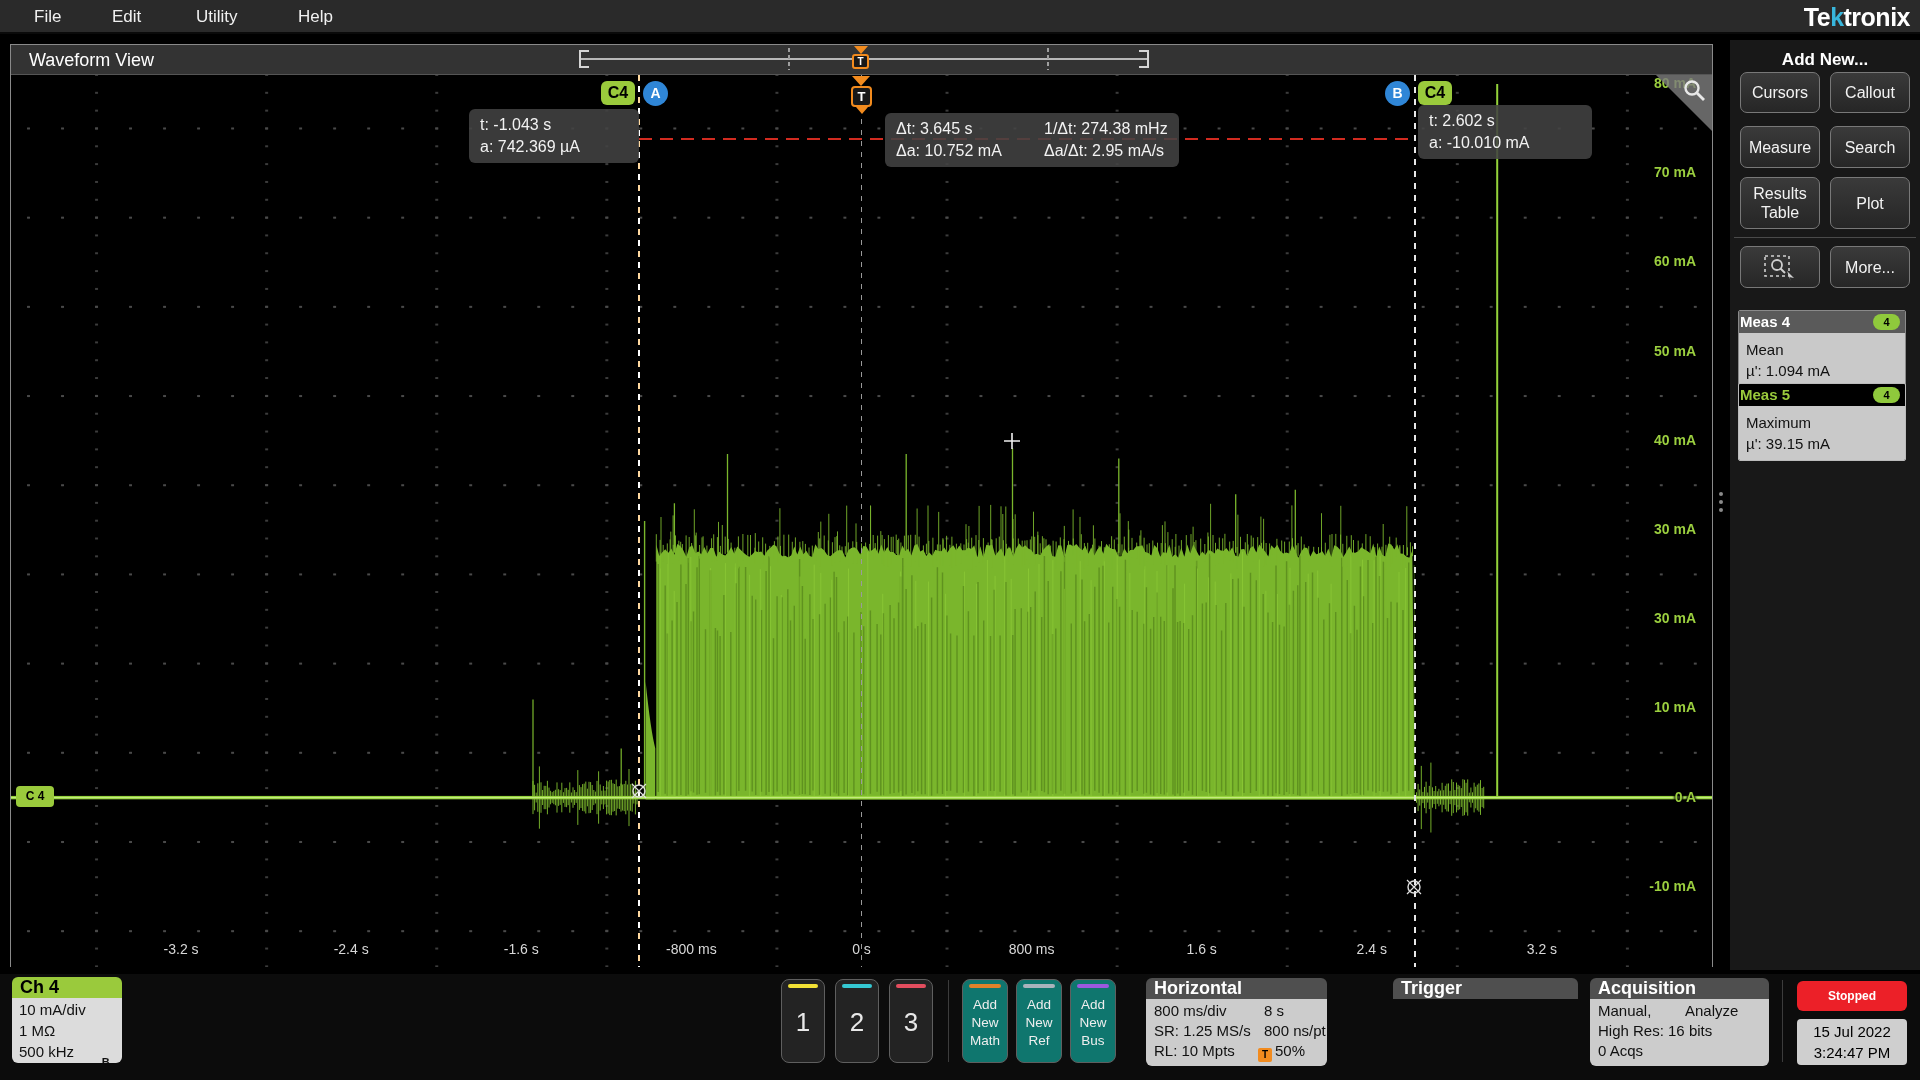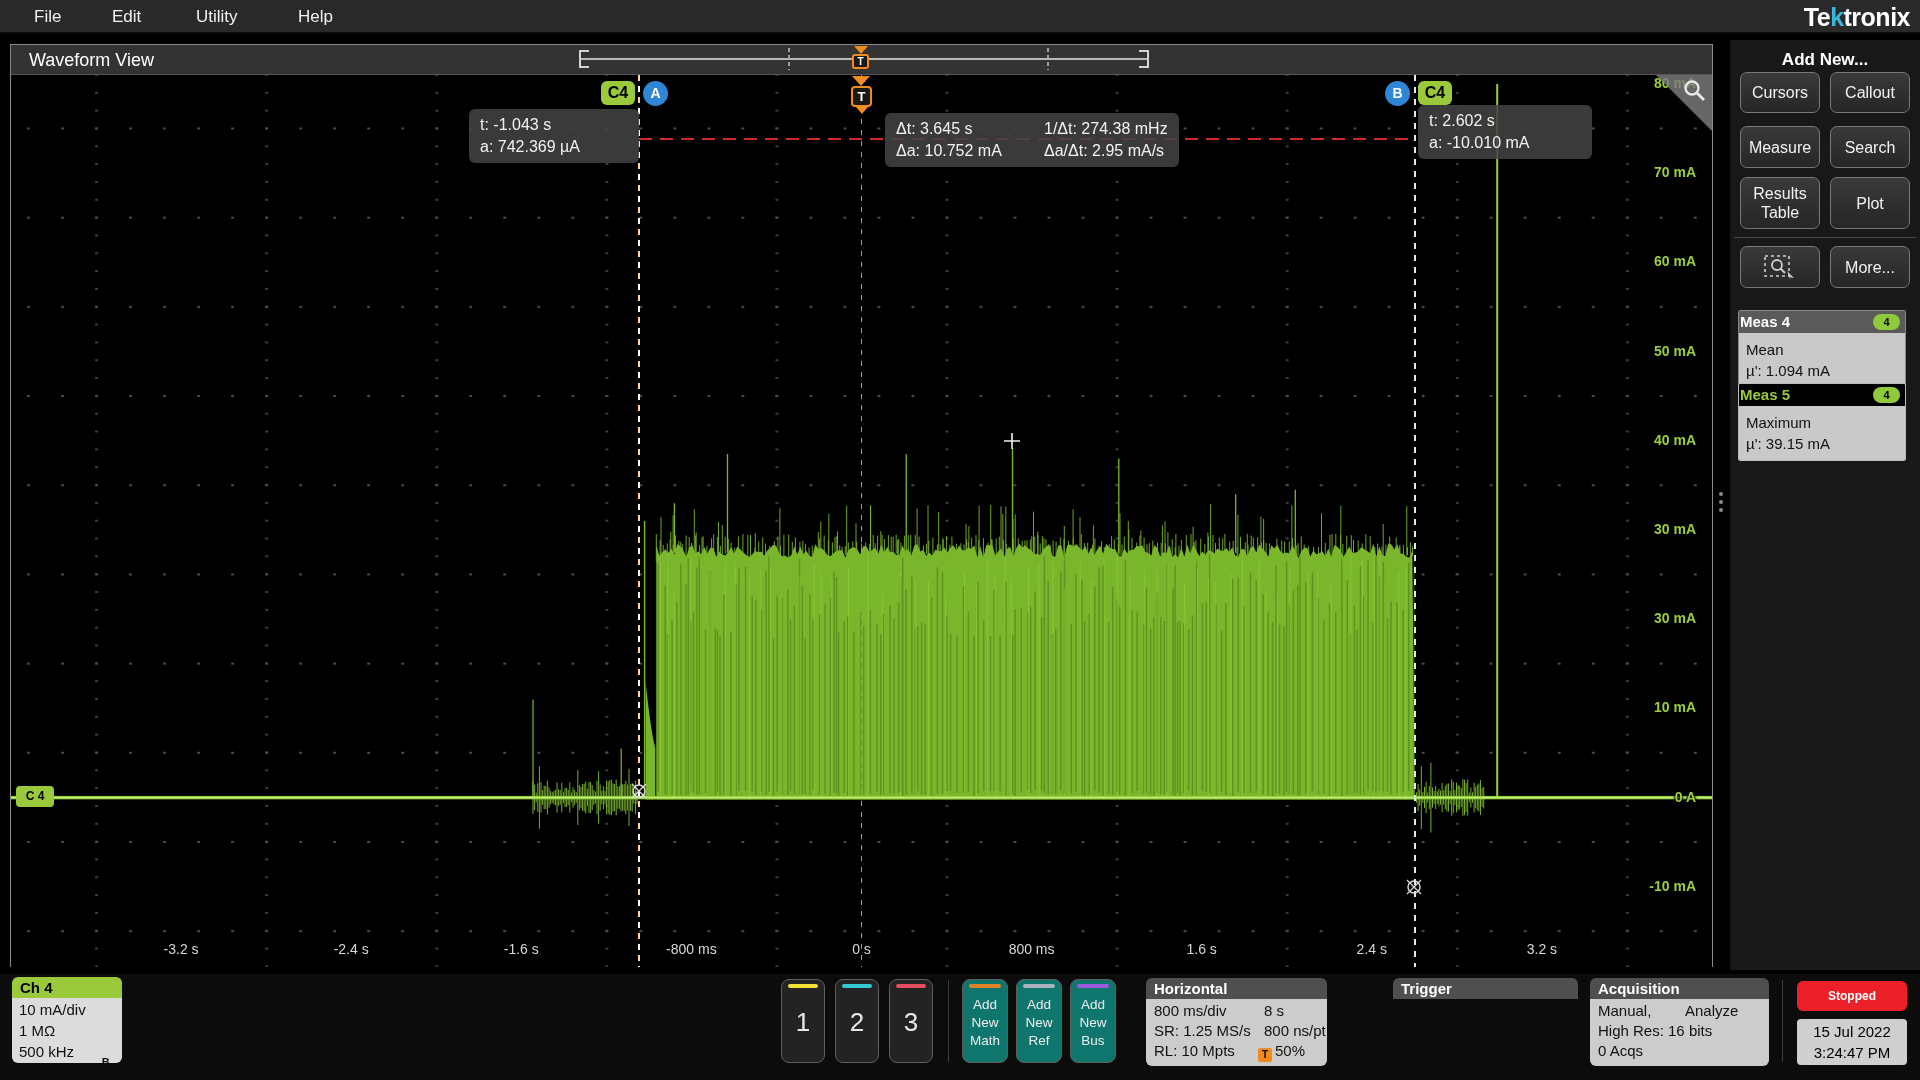--- a/index.html
+++ b/index.html
@@ -104,21 +104,21 @@
 
   .meas-box { position:absolute; left:8px; width:168px; border:1px solid #8a8a8a; border-radius:2px; overflow:hidden; }
   .meas-hdr { position:relative; height:22px; color:#fff; font-size:15px; font-weight:bold; padding-left:1px; line-height:22px; }
   .meas-pill { position:absolute; right:5px; top:3px; width:27px; height:16px; background:#8fc93c; border-radius:8px;
                color:#000; font-size:11px; font-weight:bold; text-align:center; line-height:16px; }
   .meas-body { background:#c9c9c9; color:#111; font-size:15px; line-height:21px; padding:6px 7px; }
 
   
   #bottombar { position:absolute; left:0; top:974px; width:1920px; height:106px; background:#0c0c0c; }
   .bb-panel { position:absolute; border-radius:6px; overflow:hidden; }
-  .bb-hdr { height:21px; background:#4f4f4f; color:#fff; font-size:15px; font-weight:600; padding-left:8px; line-height:21px; }
+  .bb-hdr { height:21px; background:#4f4f4f; color:#fff; font-size:18px; font-weight:600; padding-left:8px; line-height:21px; }
   .bb-body { position:relative; background:#ccc; color:#111; font-size:15px; }
   .bb-row { position:absolute; left:8px; white-space:nowrap; }
 
   .chbtn { position:absolute; top:5px; width:44px; height:84px; background:#232323; border:1px solid #5f5f5f;
            border-radius:8px; color:#e8e8e8; font-size:26px; text-align:center; line-height:84px; cursor:pointer; }
   .addbtn { position:absolute; top:5px; width:46px; height:84px; background:#0f766e; border:1px solid #5f5f5f;
             border-radius:8px; color:#eee; font-size:13.5px; text-align:center; padding:16px 2px 0 2px;
             line-height:18px; cursor:pointer; }
   .stripe { position:absolute; top:4px; left:6px; right:6px; height:4px; border-radius:2px; }
   .bb-div { position:absolute; top:6px; width:1px; height:82px; background:#3c3c3c; }

